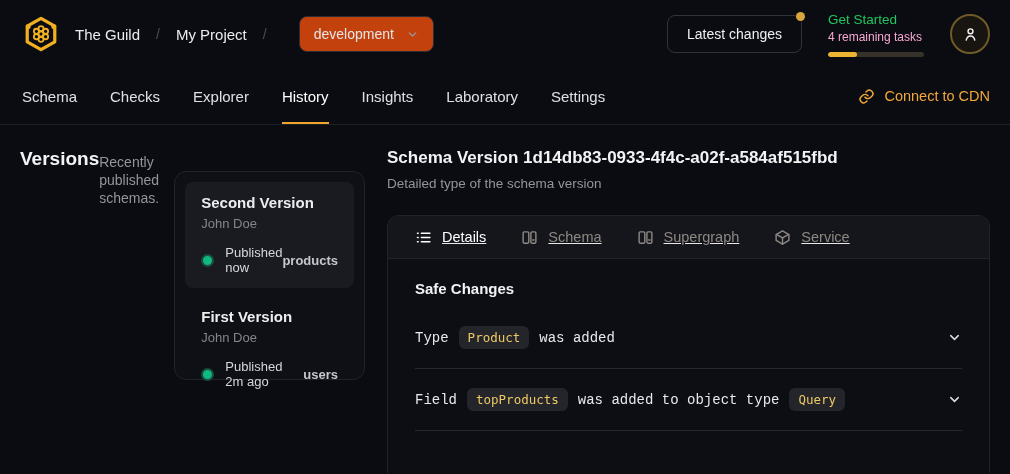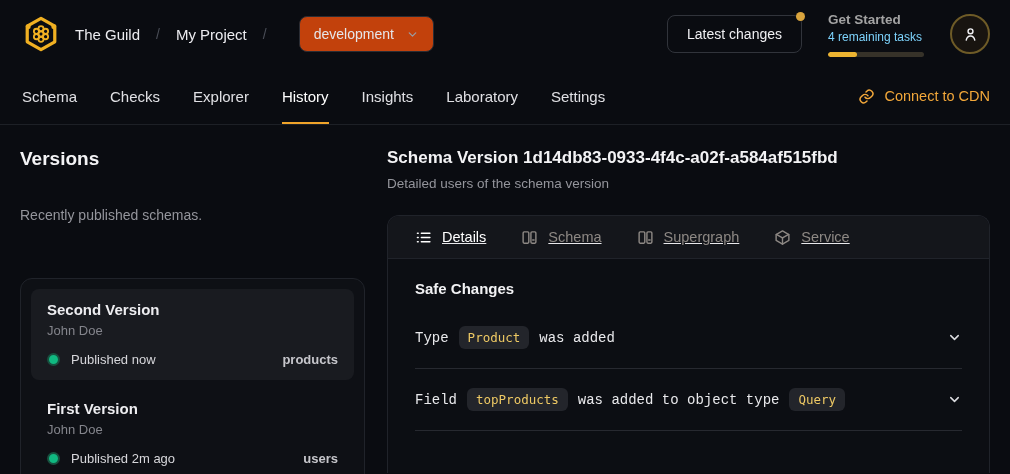--- a/index.html
+++ b/index.html
@@ -21,22 +21,22 @@
     padding:9px 14px;font-size:14px;color:#e6e6ea;cursor:pointer;
   }
   .hdr-right{margin-left:auto;display:flex;align-items:center;gap:26px;}
   .latest-btn{
     position:relative;border:1px solid #31343b;border-radius:8px;
     padding:10px 19px;font-size:14px;color:#f0f0f3;background:transparent;cursor:pointer;
     font-family:"Liberation Sans",sans-serif;
   }
   .latest-dot{position:absolute;top:-4px;right:-4px;width:9px;height:9px;border-radius:50%;background:#d9a43d;}
   .get-started{width:96px;cursor:pointer;}
-  .gs-title{font-size:13.5px;font-weight:700;color:#a3a3a3;line-height:17px;}
-  .gs-sub{font-size:12px;color:#7dd3fc;line-height:16px;margin-top:1px;}
+  .gs-title{font-size:13.5px;font-weight:400;color:#22c55e;line-height:17px;}
+  .gs-sub{font-size:12px;color:#f9a8d4;line-height:16px;margin-top:1px;}
   .gs-bar{margin-top:7px;height:5px;border-radius:3px;background:#363229;overflow:hidden;}
   .gs-fill{height:100%;background:#edb431;border-radius:3px;}
   .avatar{
     width:40px;height:40px;border-radius:50%;background:#181410;
     border:2px solid #6e5b27;display:flex;align-items:center;justify-content:center;
     box-sizing:border-box;cursor:pointer;
   }
   
   .nav{display:flex;align-items:stretch;height:57px;padding:0 20px 0 22px;border-bottom:1px solid #1d2026;box-sizing:border-box;}
   .nav-tabs{display:flex;align-items:stretch;gap:33px;}
@@ -44,21 +44,21 @@
     display:flex;align-items:center;font-size:15px;color:#e0e0e4;
     cursor:pointer;border-bottom:2px solid transparent;padding-top:2px;box-sizing:border-box;
   }
   .nav-tab.active{color:#ffffff;border-bottom-color:#f0a42a;}
   .cdn-link{
     margin-left:auto;display:flex;align-items:center;gap:9px;
     color:#f3a83a;font-size:14.5px;cursor:pointer;
   }
   
   .main{display:flex;gap:22px;padding:22px 20px 0;box-sizing:border-box;height:348px;}
-  .col-left{width:345px;flex:none;display:flex;flex-direction:column;gap:30px;}
+  .col-left{width:345px;flex:none;display:flex;flex-direction:row;}
   .col-right{flex:1;display:flex;flex-direction:column;min-width:0;}
   .panel-title{font-size:19px;font-weight:700;color:#f3f3f5;line-height:23px;margin:0;}
   .panel-sub{font-size:14px;color:#94959c;line-height:18px;margin-top:6px;}
   .col-right .panel-title{font-size:17px;line-height:22px;}
   .col-right .panel-sub{font-size:13.5px;}
   
   .versions-box{
     margin-top:24px;border:1px solid #20232a;background:#0e1015;
     border-radius:12px;padding:10px;box-sizing:border-box;height:209px;
     display:flex;flex-direction:column;gap:8px;
@@ -190,21 +190,21 @@
             <span class="ver-dot"></span>
             <span class="ver-status">Published 2m ago</span>
             <span class="ver-service">users</span>
           </div>
         </div>
       </div>
   </div>
 
   <div class="col-right">
     <h2 class="panel-title">Schema Version 1d14db83-0933-4f4c-a02f-a584af515fbd</h2>
-    <div class="panel-sub">Detailed users of the schema version</div>
+    <div class="panel-sub">Detailed type of the schema version</div>
     <div class="detail-box">
       <div class="detail-tabbar">
           <div class="dtab active">
             <span class="ticon">
               <svg width="17" height="17" viewBox="0 0 24 24" fill="none" stroke="currentColor" stroke-width="2.2" stroke-linecap="round">
                 <line x1="9" y1="6" x2="21" y2="6"></line>
                 <line x1="9" y1="12" x2="21" y2="12"></line>
                 <line x1="9" y1="18" x2="21" y2="18"></line>
                 <line x1="3.5" y1="6" x2="4.5" y2="6"></line>
                 <line x1="3.5" y1="12" x2="4.5" y2="12"></line>

